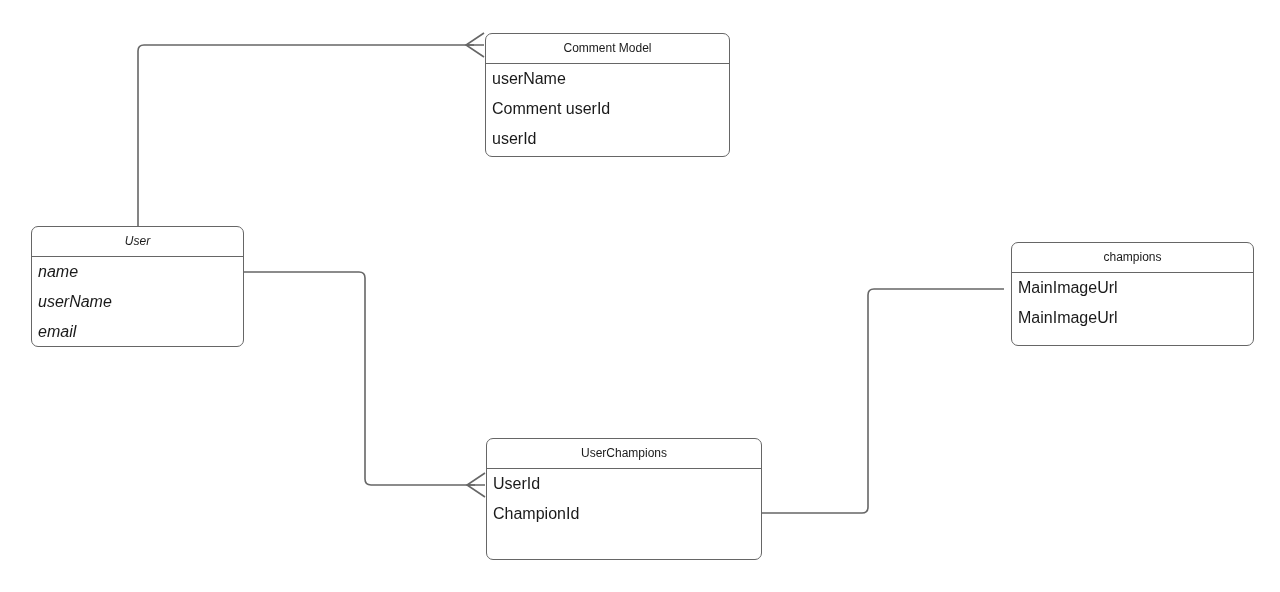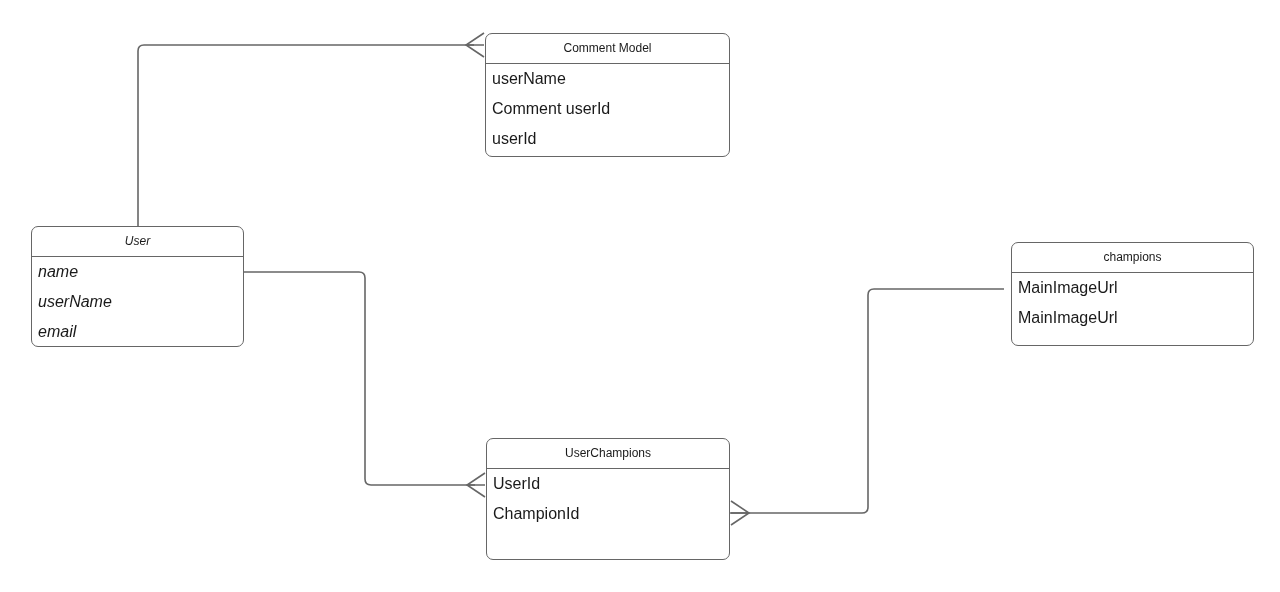--- a/index.html
+++ b/index.html
@@ -104,21 +104,21 @@
   </div>
 
   <div class="entity" style="left:1004px; top:242px; width:243px; height:104px;margin-left:7px;">
     <div class="entity-title">champions</div>
     <div class="entity-body">
       <div class="attr-row">MainImageUrl</div>
       <div class="attr-row">MainImageUrl</div>
     </div>
   </div>
 
-  <div class="entity" style="left:486px; top:438px; width:244px; height:122px;">
+  <div class="entity" style="left:486px; top:438px; width:276px; height:122px;">
     <div class="entity-title">UserChampions</div>
     <div class="entity-body">
       <div class="attr-row">UserId</div>
       <div class="attr-row">ChampionId</div>
       <div class="attr-row empty"></div>
     </div>
   </div>
 
 </div>
 

